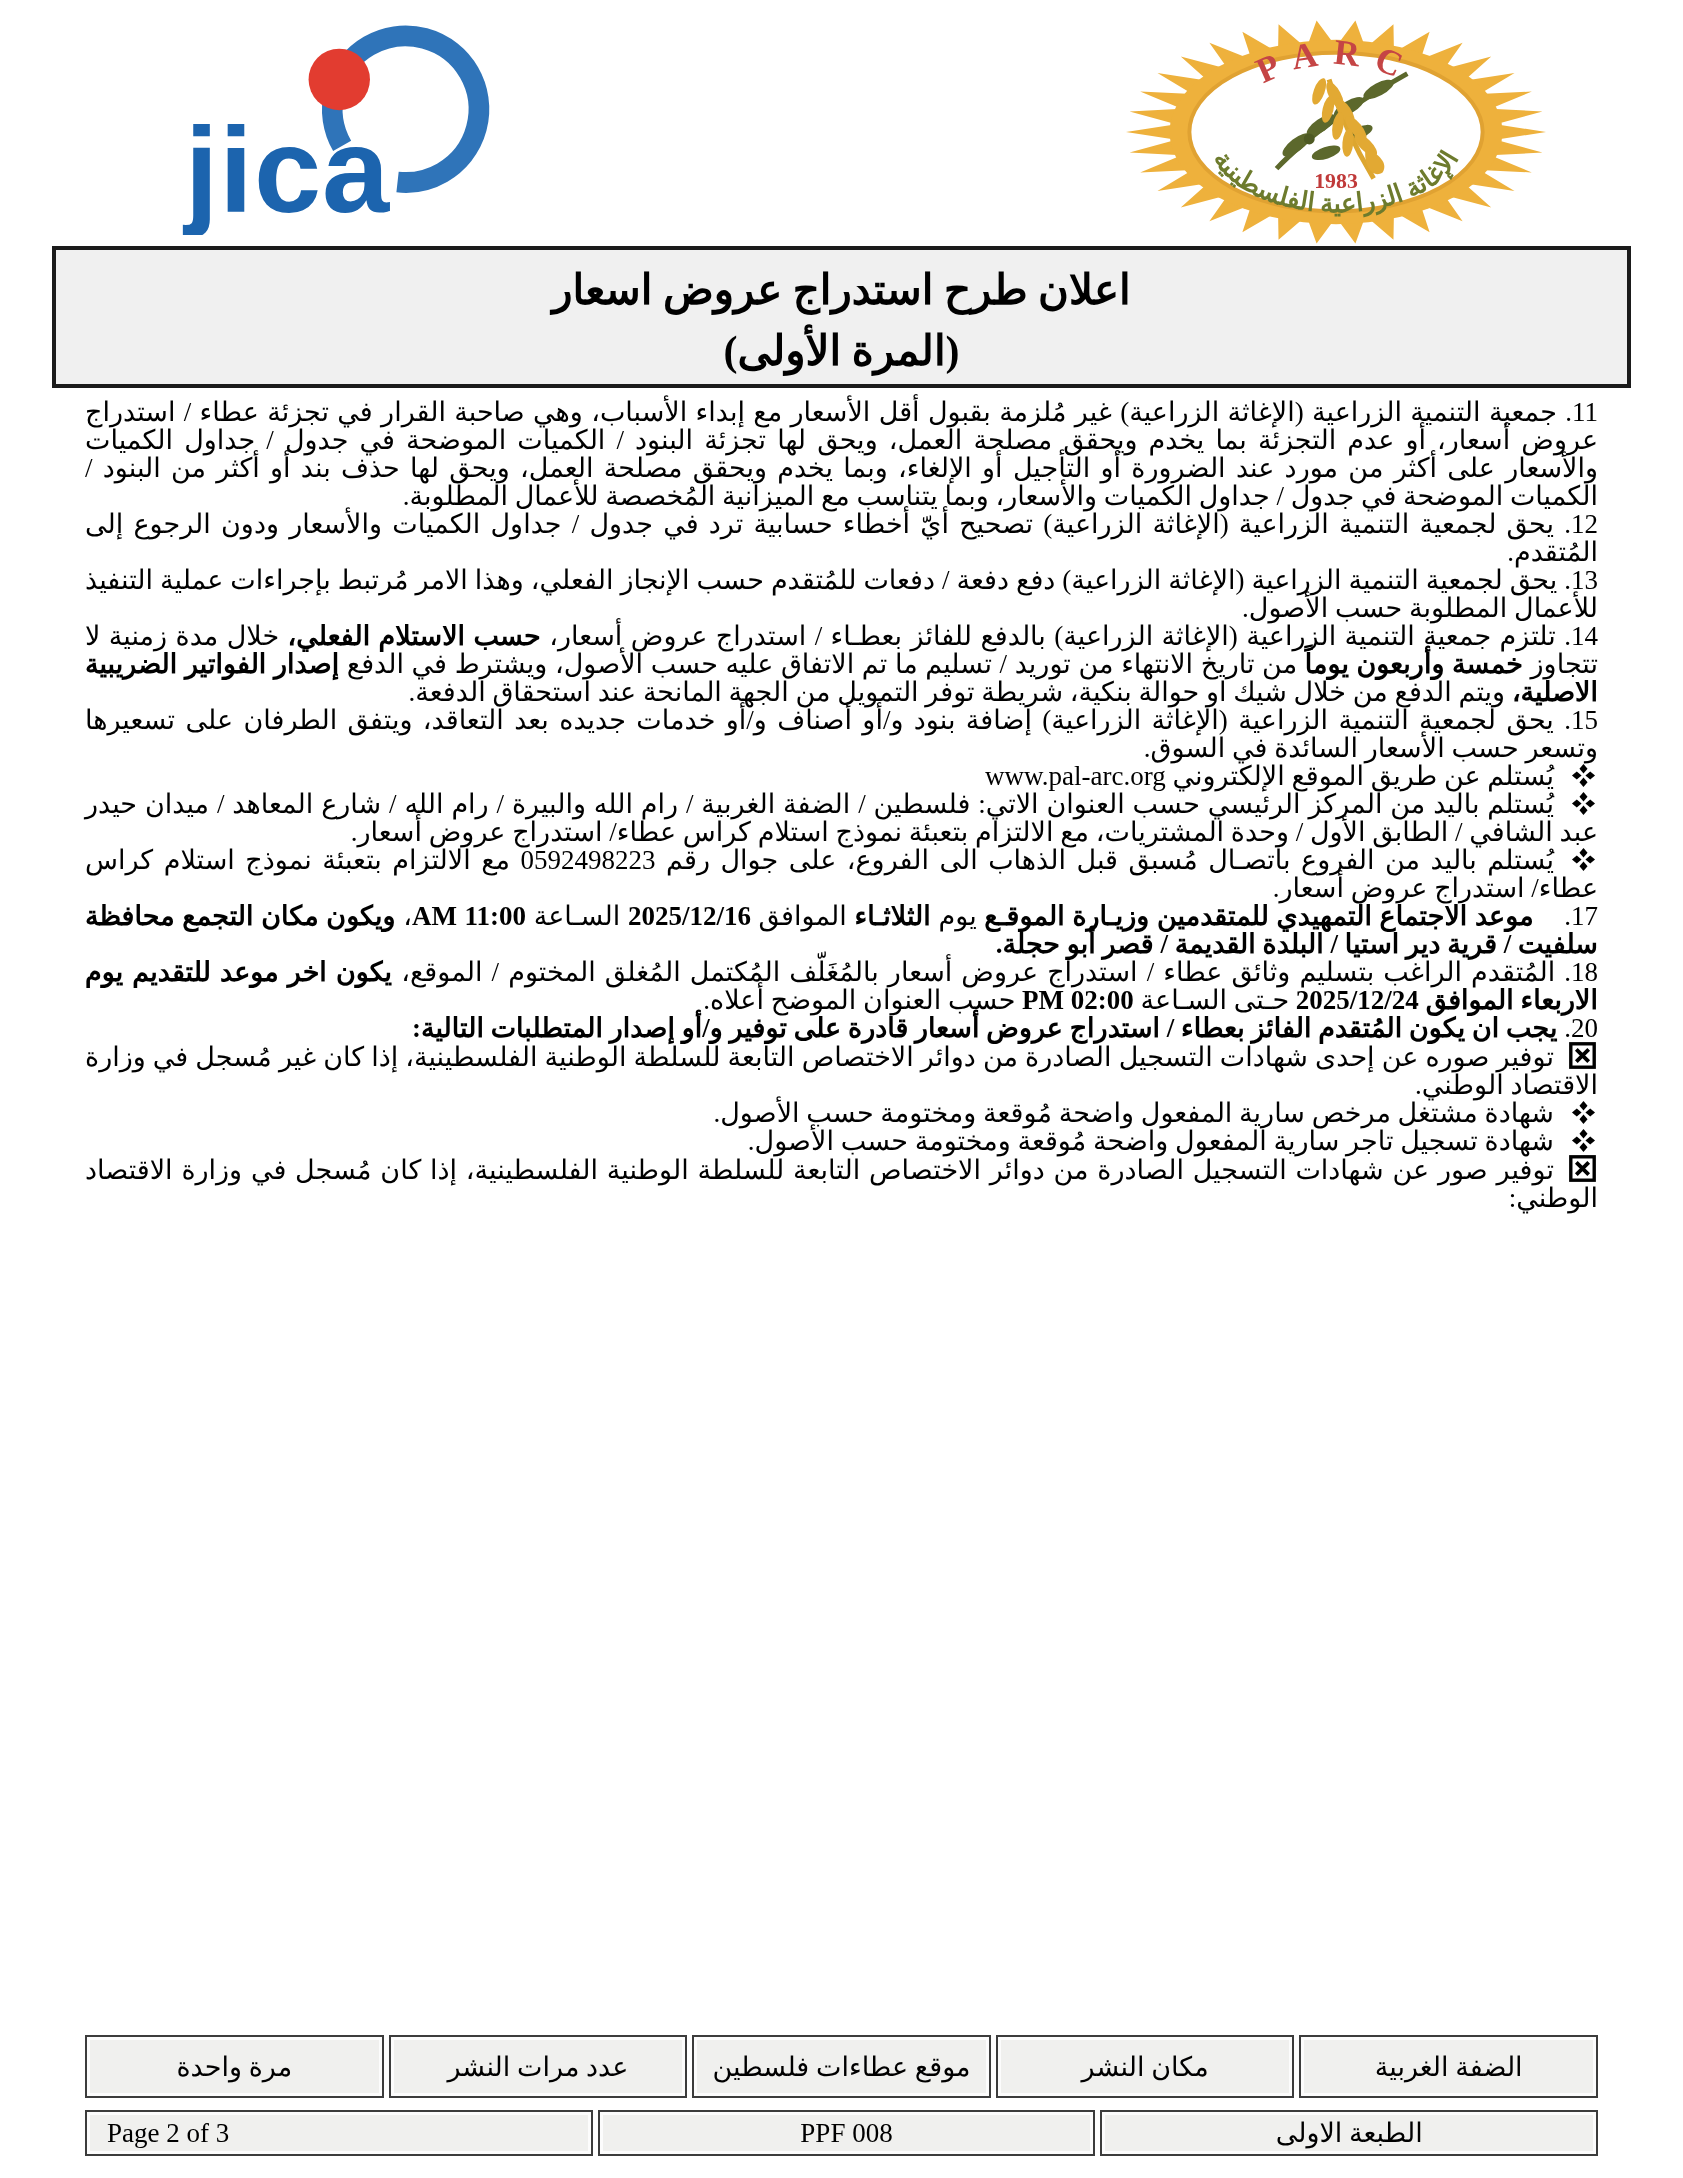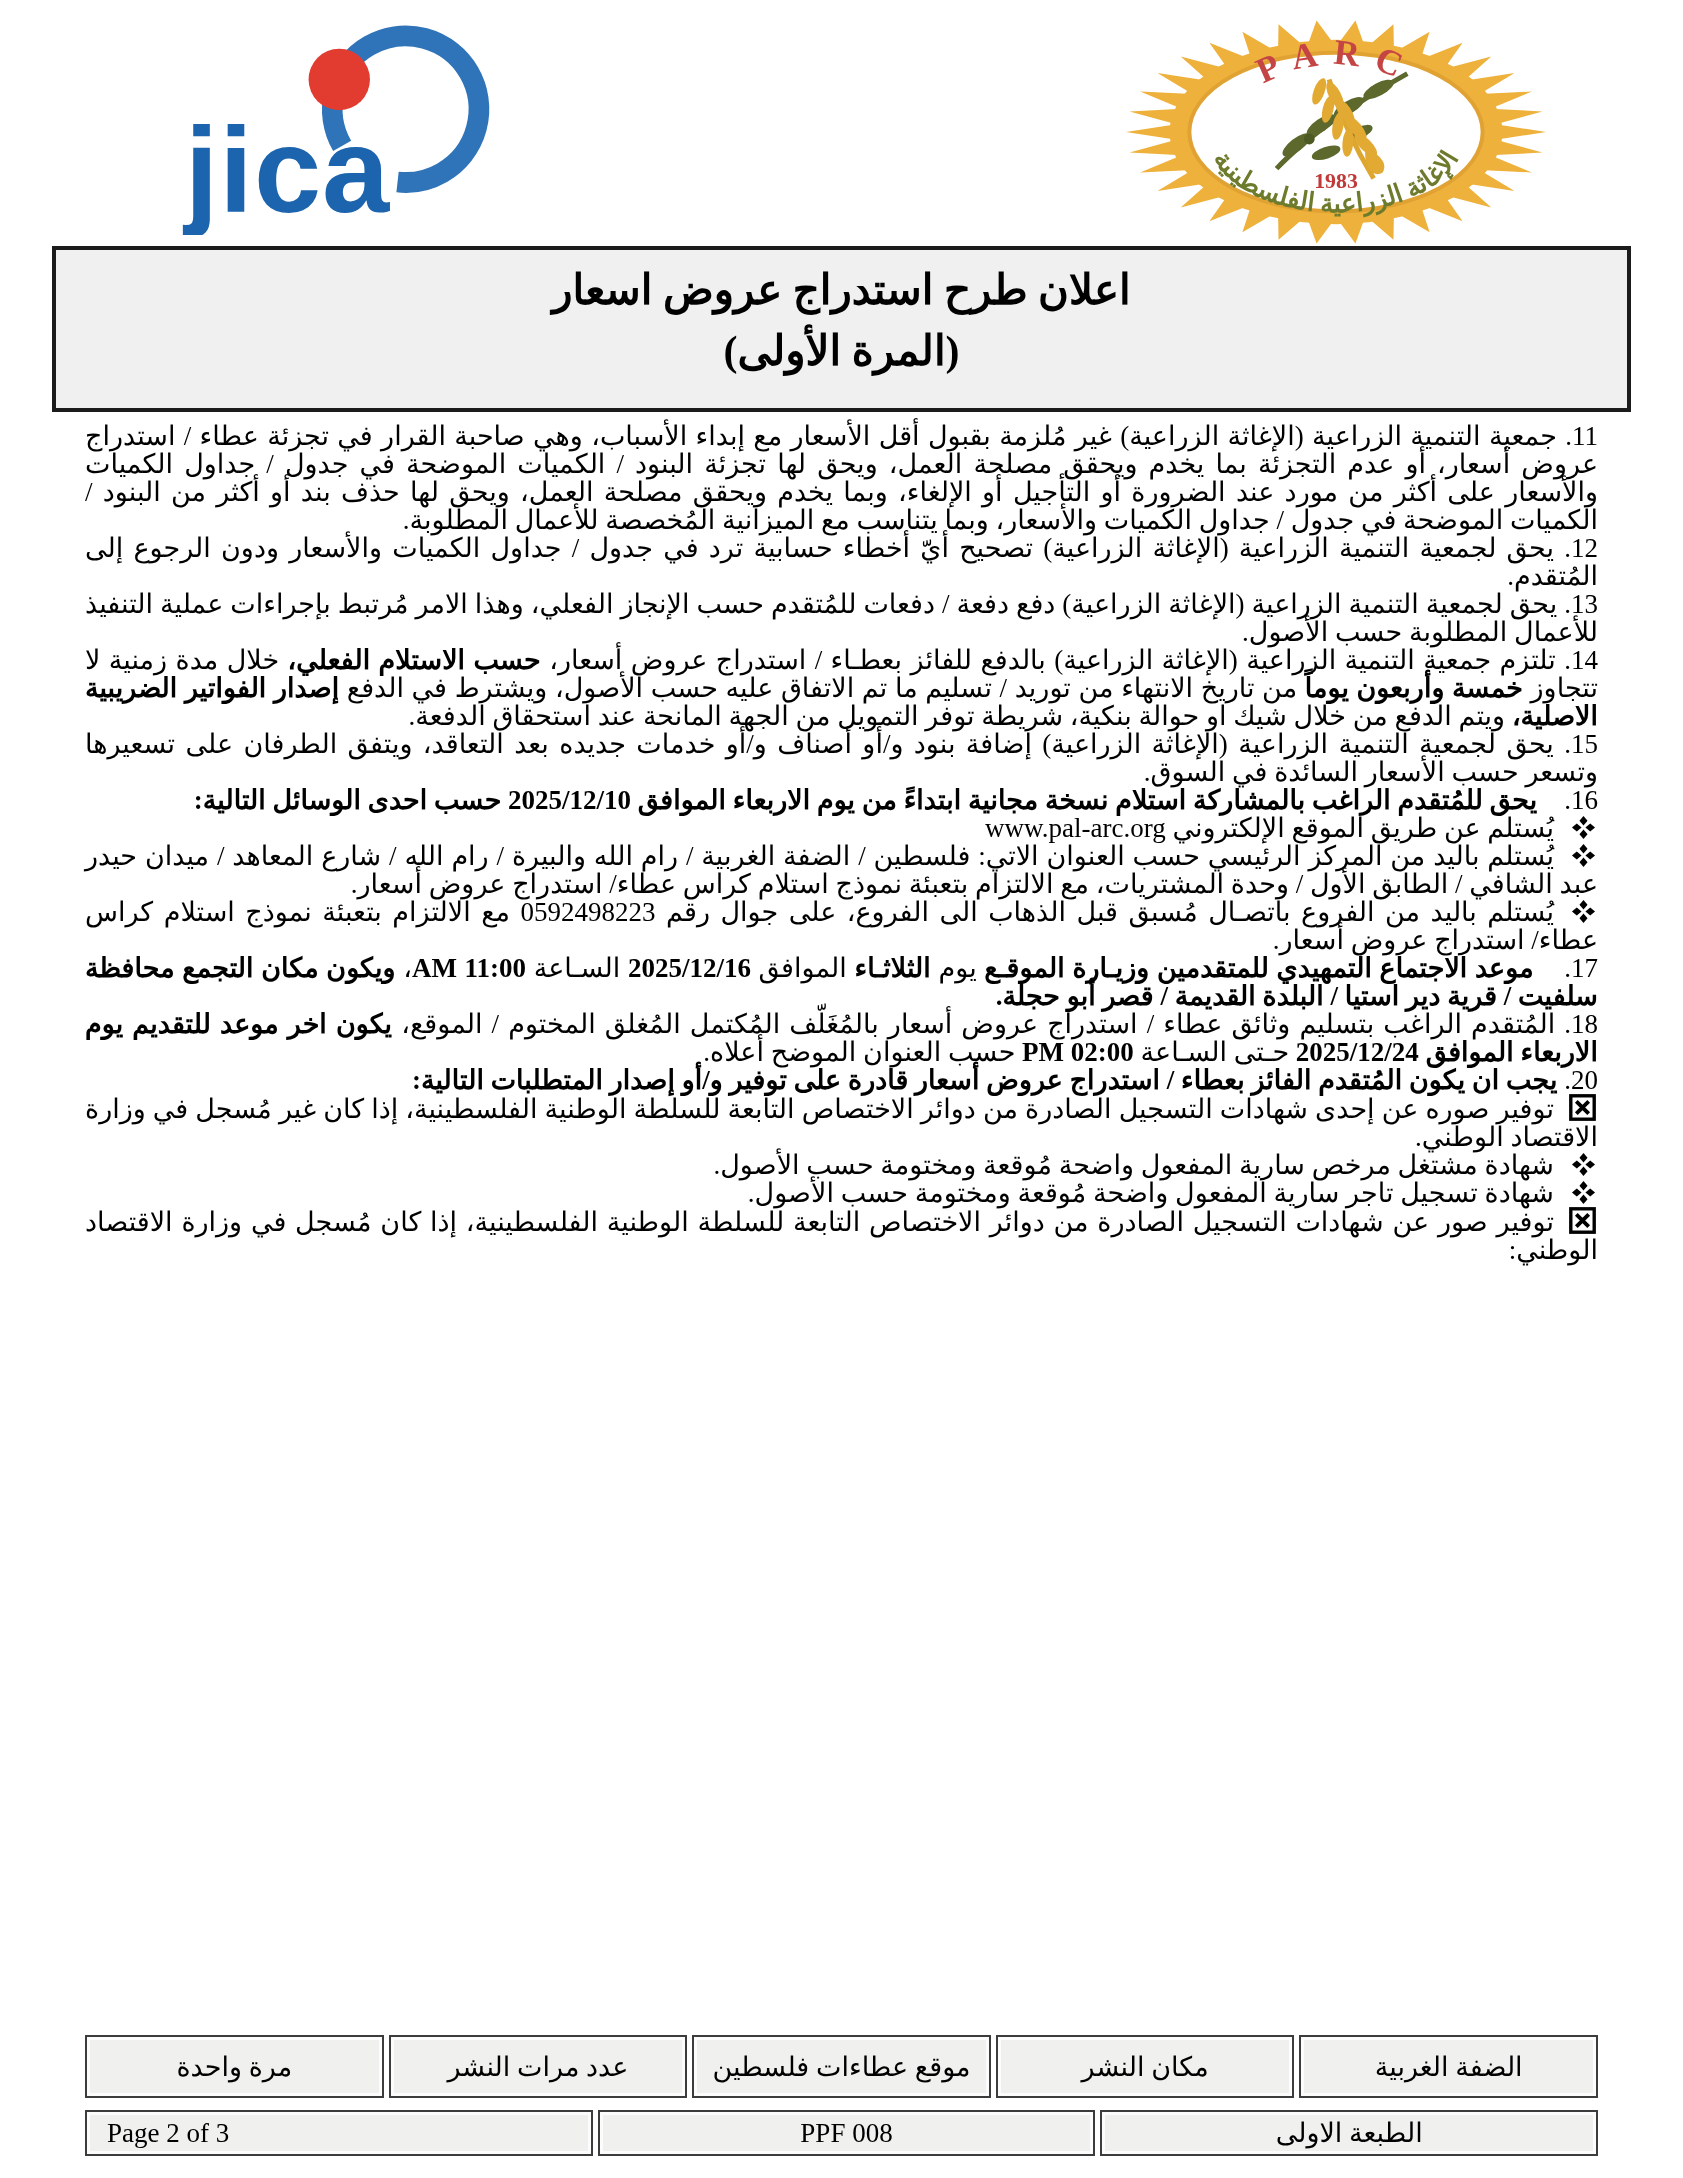--- a/index.html
+++ b/index.html
@@ -16,21 +16,21 @@
   
   .header{position:relative;height:246px;}
   .jica-logo{position:absolute;left:163px;top:22px;width:406px;height:213px;}
   .parc-logo{position:absolute;right:134px;top:18px;width:426px;height:228px;}
   
   .title-box{
     margin:0 52px;
     border:4px solid #1b1b1b;
     background:#f0f0f0;
     text-align:center;
-    padding:10px 10px 26px 10px;
+    padding:10px 10px 2px 10px;
   }
   .title-box .t-line{
     font-size:42px;font-weight:bold;line-height:61px;
   }
   
   .doc-body{
     direction:rtl;
     margin:10px 85px 0 85px;
     font-size:27px;
     line-height:28px;
@@ -127,21 +127,20 @@
     <div class="t-line">اعلان طرح استدراج عروض اسعار</div>
     <div class="t-line">(المرة الأولى)</div>
   </div>
 
   <div class="doc-body">
       <div class="block numbered"><span class="num">11. </span><span>جمعية التنمية الزراعية (الإغاثة الزراعية) غير مُلزمة بقبول أقل الأسعار مع إبداء الأسباب، وهي صاحبة القرار في تجزئة عطاء / استدراج عروض أسعار، أو عدم التجزئة بما يخدم ويحقق مصلحة العمل، ويحق لها تجزئة البنود / الكميات الموضحة في جدول / جداول الكميات والأسعار على أكثر من مورد عند الضرورة أو التأجيل أو الإلغاء، وبما يخدم ويحقق مصلحة العمل، ويحق لها حذف بند أو أكثر من البنود / الكميات الموضحة في جدول / جداول الكميات والأسعار، وبما يتناسب مع الميزانية المُخصصة للأعمال المطلوبة.</span></div>
       <div class="block numbered"><span class="num">12. </span><span>يحق لجمعية التنمية الزراعية (الإغاثة الزراعية) تصحيح أيّ أخطاء حسابية ترد في جدول / جداول الكميات والأسعار ودون الرجوع إلى المُتقدم.</span></div>
       <div class="block numbered"><span class="num">13. </span><span>يحق لجمعية التنمية الزراعية (الإغاثة الزراعية) دفع دفعة / دفعات للمُتقدم حسب الإنجاز الفعلي، وهذا الامر مُرتبط بإجراءات عملية التنفيذ للأعمال المطلوبة حسب الأصول.</span></div>
       <div class="block numbered"><span class="num">14. </span><span>تلتزم جمعية التنمية الزراعية (الإغاثة الزراعية) بالدفع للفائز بعطـاء / استدراج عروض أسعار، </span><span class="b">حسب الاستلام الفعلي،</span><span> خلال مدة زمنية لا تتجاوز </span><span class="b">خمسة وأربعون يوماً</span><span> من تاريخ الانتهاء من توريد / تسليم ما تم الاتفاق عليه حسب الأصول، ويشترط في الدفع </span><span class="b">إصدار الفواتير الضريبية الاصلية،</span><span> ويتم الدفع من خلال شيك او حوالة بنكية، شريطة توفر التمويل من الجهة المانحة عند استحقاق الدفعة.</span></div>
       <div class="block numbered"><span class="num">15. </span><span>يحق لجمعية التنمية الزراعية (الإغاثة الزراعية) إضافة بنود و/أو أصناف و/أو خدمات جديده بعد التعاقد، ويتفق الطرفان على تسعيرها وتسعر حسب الأسعار السائدة في السوق.</span></div>
-      <div class="block numbered"><span class="num">16.&nbsp;&nbsp;&nbsp; </span><span class="b">يحق للمُتقدم الراغب بالمشاركة استلام نسخة مجانية ابتداءً من يوم الاربعاء الموافق 2025/12/10 حسب احدى الوسائل التالية:</span></div>
       <div class="block bullet"><span class="marker"><svg width="25" height="25" viewBox="0 0 26 26" fill="#000">
             <path d="M13 1 L17.2 6 L13 11 L8.8 6 Z"></path>
             <path d="M1 13 L6 8.8 L11 13 L6 17.2 Z"></path>
             <path d="M25 13 L20 8.8 L15 13 L20 17.2 Z"></path>
             <path d="M13 15 L17.2 20 L13 25 L8.8 20 Z"></path>
           </svg></span><span>يُستلم عن طريق الموقع الإلكتروني www.pal-arc.org</span></div>
       <div class="block bullet"><span class="marker"><svg width="25" height="25" viewBox="0 0 26 26" fill="#000">
             <path d="M13 1 L17.2 6 L13 11 L8.8 6 Z"></path>
             <path d="M1 13 L6 8.8 L11 13 L6 17.2 Z"></path>
             <path d="M25 13 L20 8.8 L15 13 L20 17.2 Z"></path>

